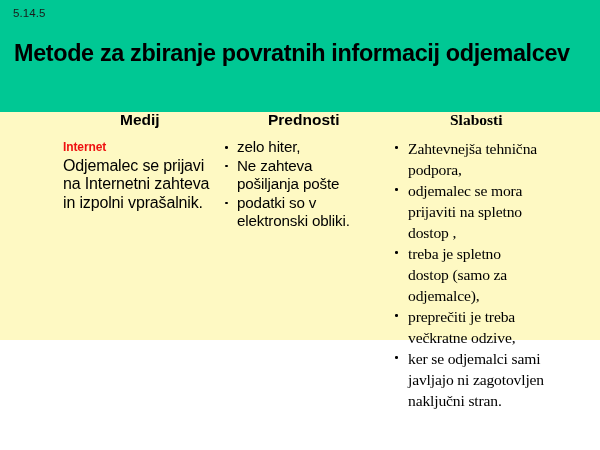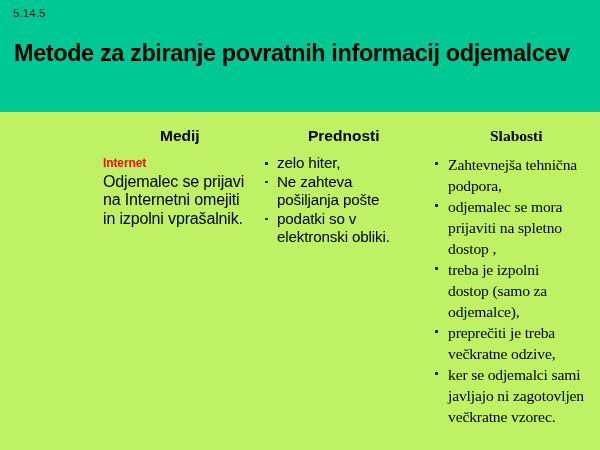--- a/index.html
+++ b/index.html
@@ -9,22 +9,22 @@
   body {
     width: 600px;
     height: 450px;
     background: #ffffff;
     font-family: "Liberation Sans", sans-serif;
     overflow: hidden;
   }
   .slide {
     position: relative;
     width: 600px;
-    height: 450px;
-    background: #bef264;
+    height: 340px;
+    background: #fef9c3;
   }
 
   
   .header-band {
     position: absolute;
     left: 0;
     top: 0;
     width: 600px;
     height: 112px;
     background: #00c894;
@@ -55,22 +55,21 @@
   .body-area {
     position: absolute;
     left: 0;
     top: 112px;
     width: 600px;
     height: 338px;
   }
 
   .col {
     position: absolute;
-    top: 16px;
-    margin-left: 40px;
+    top: 0;
   }
   .col-media   { left: 58px;  width: 178px; }
   .col-pros    { left: 222px; width: 165px; }
   .col-cons    { left: 386px; width: 208px; font-family: Liberation Serif, serif; }
 
   .col-head {
     font-size: 15.5px;
     font-weight: bold;
     color: #000000;
     line-height: 1;
@@ -145,21 +144,21 @@
   </div>
 
   <div class="body-area">
 
     <div class="col col-media">
       <div class="col-head">Medij</div>
       <div class="media-body">
         <div class="media-term">Internet</div>
         <div class="media-desc">
           <span class="ln">Odjemalec se prijavi</span>
-          <span class="ln">na Internetni omejiti</span>
+          <span class="ln">na Internetni zahteva</span>
           <span class="ln">in izpolni vprašalnik.</span>
         </div>
       </div>
     </div>
 
     <div class="col col-pros">
       <div class="col-head">Prednosti</div>
       <ul class="bullets">
         <li>
           <span class="bullet-dot"></span>
@@ -187,32 +186,32 @@
           <span class="ln">podpora,</span>
         </li>
         <li>
           <span class="bullet-dot"></span>
           <span class="ln">odjemalec se mora</span>
           <span class="ln">prijaviti na spletno</span>
           <span class="ln">dostop ,</span>
         </li>
         <li>
           <span class="bullet-dot"></span>
-          <span class="ln">treba je izpolni</span>
+          <span class="ln">treba je spletno</span>
           <span class="ln">dostop (samo za</span>
           <span class="ln">odjemalce),</span>
         </li>
         <li>
           <span class="bullet-dot"></span>
           <span class="ln">preprečiti je treba</span>
           <span class="ln">večkratne odzive,</span>
         </li>
         <li>
           <span class="bullet-dot"></span>
           <span class="ln">ker se odjemalci sami</span>
           <span class="ln">javljajo ni zagotovljen</span>
-          <span class="ln">večkratne vzorec.</span>
+          <span class="ln">naključni stran.</span>
         </li>
       </ul>
     </div>
 
   </div>
 </div>
 
 </body></html>

